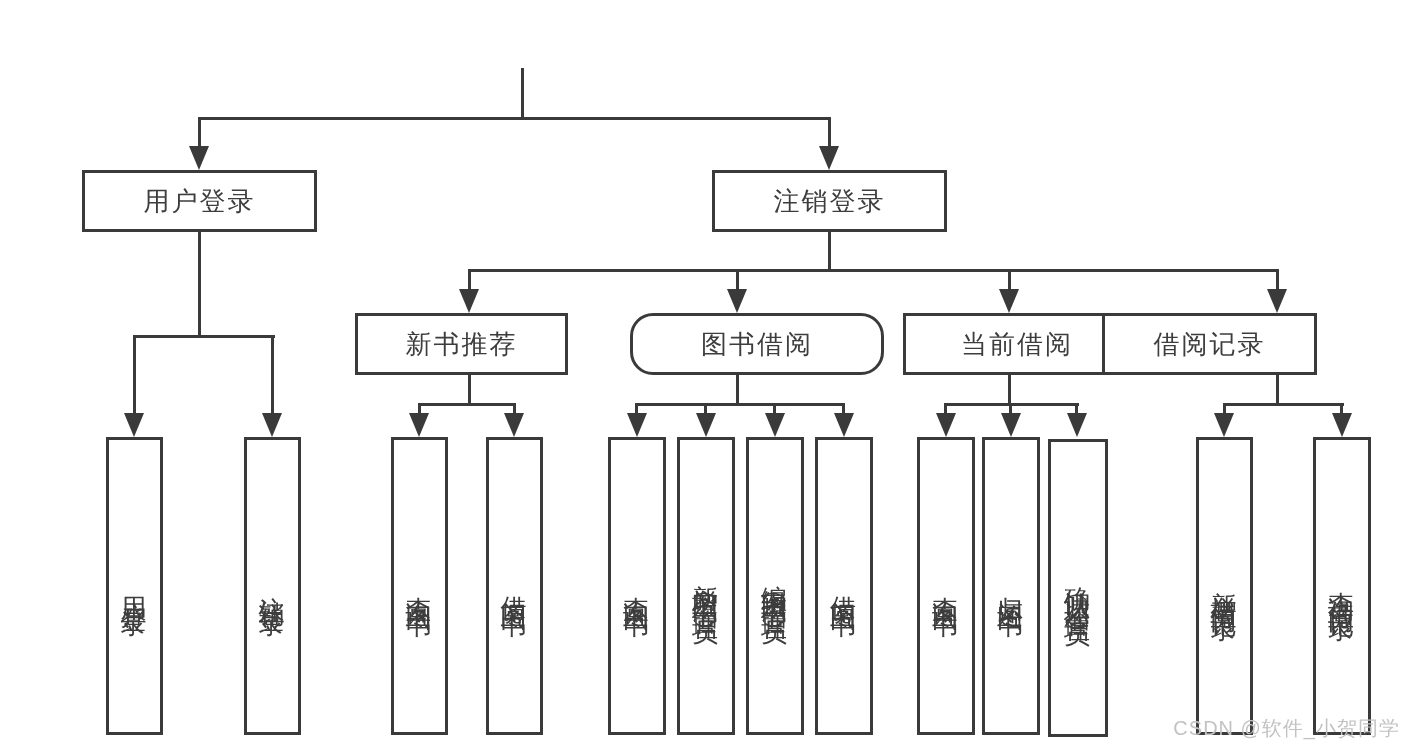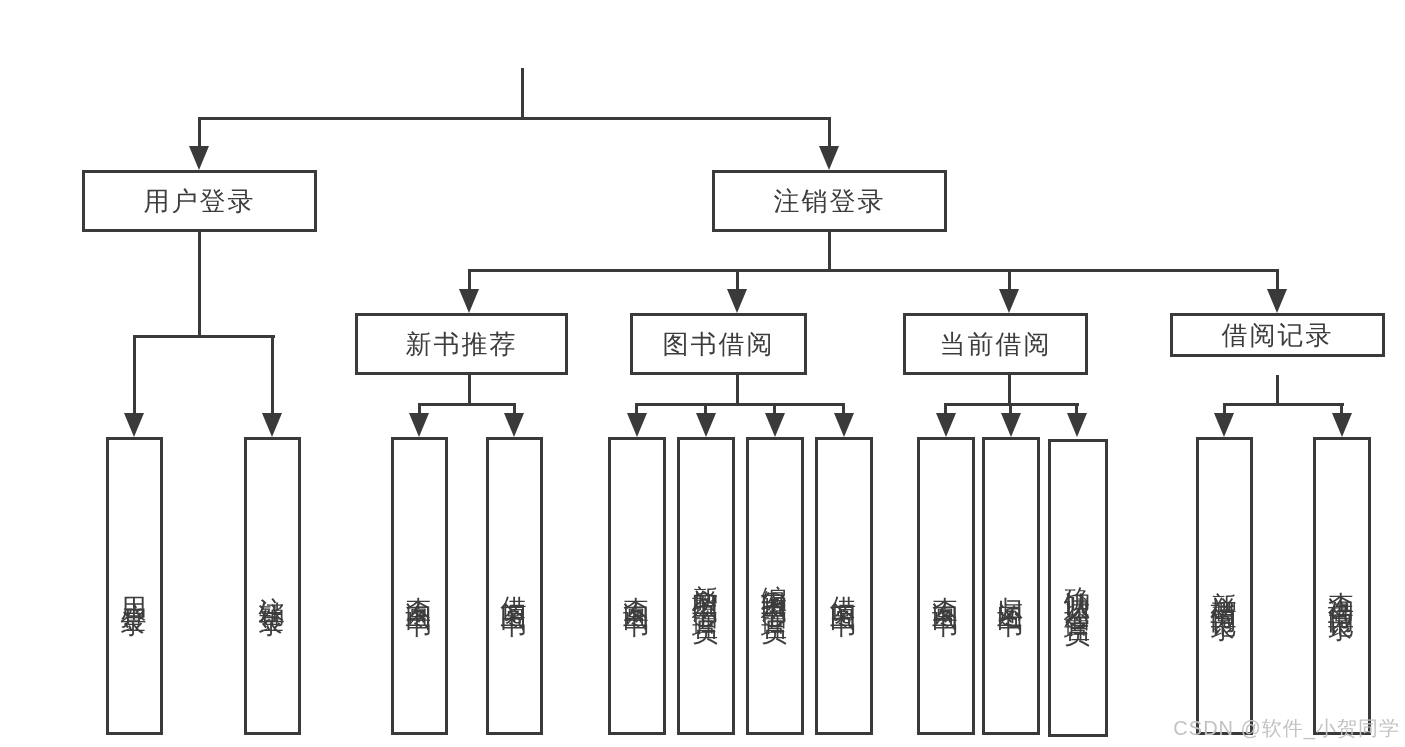--- a/index.html
+++ b/index.html
@@ -85,23 +85,23 @@
   <div class="vline" style="left:468px; top:269px; height:24px;"></div>
   <div class="arrowhead" style="left:459px; top:289px;"></div>
   <div class="vline" style="left:736px; top:269px; height:24px;"></div>
   <div class="arrowhead" style="left:727px; top:289px;"></div>
   <div class="vline" style="left:1008px; top:269px; height:24px;"></div>
   <div class="arrowhead" style="left:999px; top:289px;"></div>
   <div class="vline" style="left:1276px; top:269px; height:24px;"></div>
   <div class="arrowhead" style="left:1267px; top:289px;"></div>
 
   <div class="box" style="left:355px; top:313px; width:213px; height:62px;">新书推荐</div>
-  <div class="box" style="left:630px; top:313px; width:177px; height:62px;">图书借阅</div>
-  <div class="box" style="left:903px; top:313px; width:185px; height:62px;">当前借阅</div>
-  <div class="box" style="left:1170px; top:313px; width:215px; height:44px;">借阅记录</div>
+  <div class="box" style="left:630px; top:313px; width:254px; height:62px;border-radius:23px;">图书借阅</div>
+  <div class="box" style="left:903px; top:313px; width:228px; height:62px;">当前借阅</div>
+  <div class="box" style="left:1102px; top:313px; width:215px; height:62px;">借阅记录</div>
 
   <div class="vline" style="left:468px; top:375px; height:31px;"></div>
   <div class="hline" style="left:418px; top:403px; width:98px;"></div>
   <div class="vline" style="left:418px; top:403px; height:13px;"></div>
   <div class="arrowhead" style="left:409px; top:413px;"></div>
   <div class="vline" style="left:513px; top:403px; height:13px;"></div>
   <div class="arrowhead" style="left:504px; top:413px;"></div>
 
   <div class="vline" style="left:736px; top:375px; height:31px;"></div>
   <div class="hline" style="left:635px; top:403px; width:210px;"></div>

